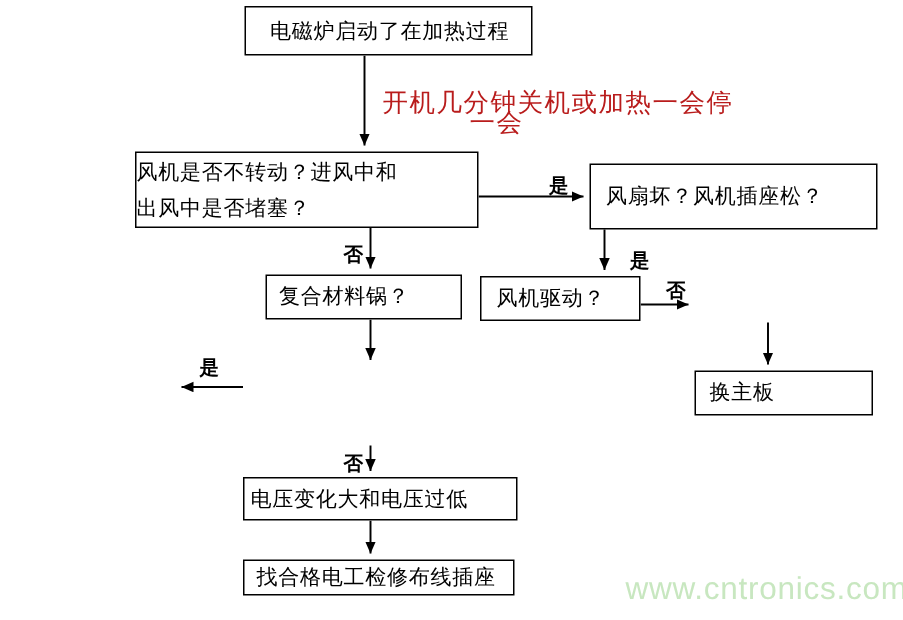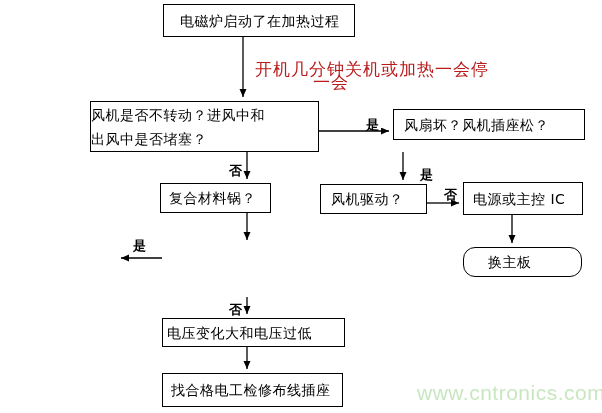--- a/index.html
+++ b/index.html
@@ -84,47 +84,44 @@
 
   <div class="node" style="left:163px; top:4px; width:192px; height:33px; padding-left:16px;">
     <span class="txt">电磁炉启动了在加热过程</span>
   </div>
 
   <div class="node" style="left:90px; top:101px; width:229px; height:51px; ">
     <span class="txt">风机是否不转动？进风中和
 出风中是否堵塞？</span>
   </div>
 
-  <div class="node" style="left:393px; top:109px; width:192px; height:31px; padding-left:10px;">
+  <div class="node" style="left:393px; top:109px; width:192px; height:44px; padding-left:10px;">
     <span class="txt">风扇坏？风机插座松？</span>
   </div>
 
-  <div class="node" style="left:160px; top:183px; width:111px; height:30px; padding-left:8px;">
+  <div class="node" style="left:177px; top:183px; width:131px; height:30px; padding-left:8px;">
     <span class="txt">复合材料锅？</span>
   </div>
 
   <div class="node" style="left:320px; top:184px; width:107px; height:30px; padding-left:10px;">
     <span class="txt">风机驱动？</span>
   </div>
 
-  <div class="node" style="left:463px; top:182px; width:120px; height:33px; padding-left:9px;">
-    <span class="txt">电源或主控 IC</span>
-  </div>
 
 
 
-  <div class="node" style="left:463px; top:247px; width:119px; height:30px; padding-left:24px;border-radius:12px;">
+  <div class="node" style="left:463px; top:247px; width:119px; height:30px; padding-left:9px;">
     <span class="txt">换主板</span>
   </div>
 
   <div class="node" style="left:162px; top:318px; width:183px; height:29px; padding-left:4px;">
     <span class="txt">电压变化大和电压过低</span>
   </div>
 
-  <div class="node" style="left:162px; top:373px; width:181px; height:34px; padding-left:8px;">
+  <div class="node" style="left:162px; top:373px; width:181px; height:24px; padding-left:8px;">
     <span class="txt">找合格电工检修布线插座</span>
   </div>
 
   <div class="annotation" style="left:255px; top:61px;">开机几分钟关机或加热一会停</div>
   <div class="annotation" style="left:313px; top:74px;">一会</div>
 
   <span class="edge-label" style="left:366px; top:118px;">是</span>
   <span class="edge-label" style="left:420px; top:168px;">是</span>
   <span class="edge-label" style="left:133px; top:239px;">是</span>
   <span class="edge-label" style="left:229px; top:164px;">否</span>

